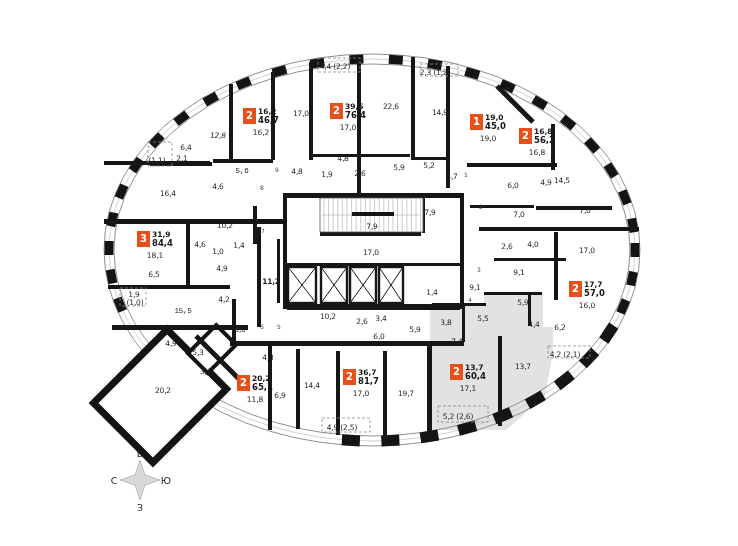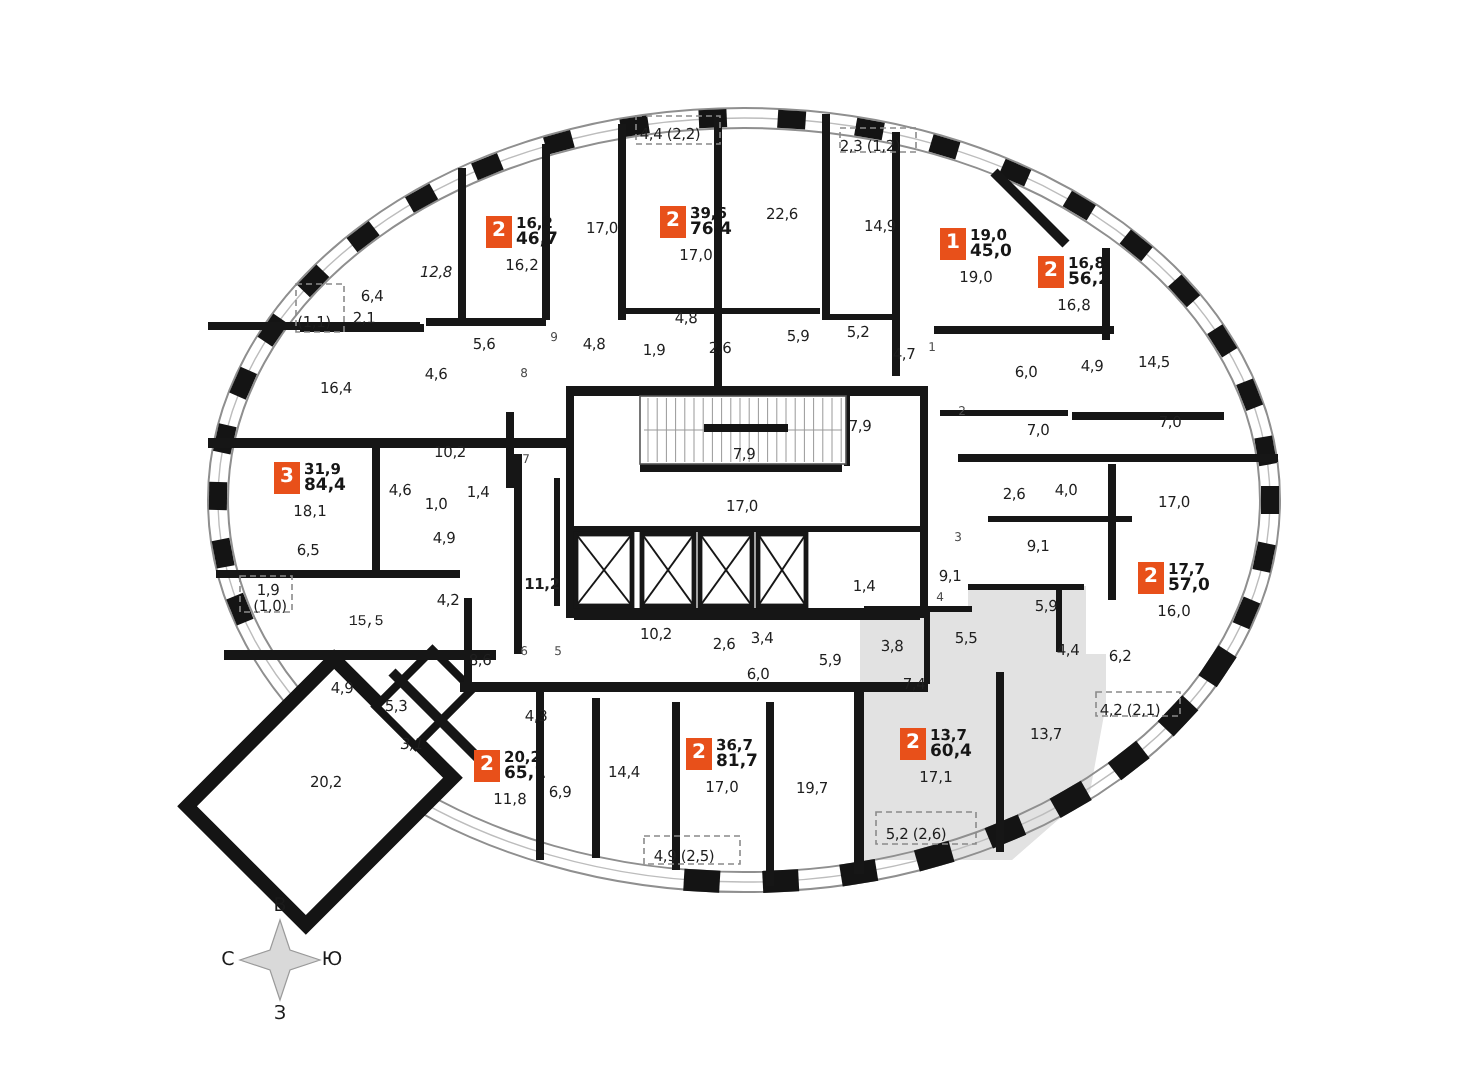--- a/index.html
+++ b/index.html
@@ -165,40 +165,40 @@
       <div class="room-label" style="left: 157px; top: 161px;">(1,1)</div>
       <div class="room-label" style="left: 186px; top: 148px;">6,4</div>
       <div class="room-label" style="left: 218px; top: 136px; font-style: italic;">12,8</div>
       <div class="room-label" style="left: 301px; top: 114px;">17,0</div>
       <div class="room-label" style="left: 335px; top: 67px;">4,4 (2,2)</div>
       <div class="room-label" style="left: 391px; top: 107px;">22,6</div>
       <div class="room-label" style="left: 435px; top: 73px;">2,3 (1,2)</div>
       <div class="room-label" style="left: 440px; top: 113px;">14,9</div>
       <div class="room-label" style="left: 168px; top: 194px;">16,4</div>
       <div class="room-label" style="left: 218px; top: 187px;">4,6</div>
-      <div class="room-label" style="left: 242px; top: 172px;">5,6</div>
+      <div class="room-label" style="left: 242px; top: 172px; font-family: Liberation Mono, monospace;">5,6</div>
       <div class="room-label" style="left: 297px; top: 172px;">4,8</div>
       <div class="room-label" style="left: 327px; top: 175px;">1,9</div>
       <div class="room-label" style="left: 360px; top: 174px;">2,6</div>
       <div class="room-label" style="left: 343px; top: 159px;">4,8</div>
       <div class="room-label" style="left: 399px; top: 168px;">5,9</div>
       <div class="room-label" style="left: 429px; top: 166px;">5,2</div>
       <div class="room-label" style="left: 452px; top: 177px;">4,7</div>
       <div class="room-label" style="left: 513px; top: 186px;">6,0</div>
       <div class="room-label" style="left: 546px; top: 183px;">4,9</div>
-      <div class="room-label" style="left: 577px; top: 181px;">14,5</div>
+      <div class="room-label" style="left: 562px; top: 181px;">14,5</div>
       <div class="room-label" style="left: 519px; top: 215px;">7,0</div>
       <div class="room-label" style="left: 585px; top: 211px;">7,0</div>
       <div class="room-label" style="left: 225px; top: 226px;">10,2</div>
       <div class="room-label" style="left: 200px; top: 245px;">4,6</div>
       <div class="room-label" style="left: 218px; top: 252px;">1,0</div>
       <div class="room-label" style="left: 239px; top: 246px;">1,4</div>
       <div class="room-label" style="left: 222px; top: 269px;">4,9</div>
       <div class="room-label" style="left: 154px; top: 275px;">6,5</div>
-      <div class="room-label" style="left: 271px; top: 292px; font-weight: bold;">11,2</div>
+      <div class="room-label" style="left: 271px; top: 282px; font-weight: bold;">11,2</div>
       <div class="room-label" style="left: 134px; top: 295px;">1,9</div>
       <div class="room-label" style="left: 135px; top: 303px;">(1,0)</div>
       <div class="room-label" style="left: 183px; top: 312px; font-family: Liberation Mono, monospace;">15,5</div>
       <div class="room-label" style="left: 224px; top: 300px;">4,2</div>
       <div class="room-label" style="left: 240px; top: 330px;">8,6</div>
       <div class="room-label" style="left: 372px; top: 227px;">7,9</div>
       <div class="room-label" style="left: 430px; top: 213px;">7,9</div>
       <div class="room-label" style="left: 371px; top: 253px;">17,0</div>
       <div class="room-label" style="left: 432px; top: 293px;">1,4</div>
       <div class="room-label" style="left: 475px; top: 288px;">9,1</div>

